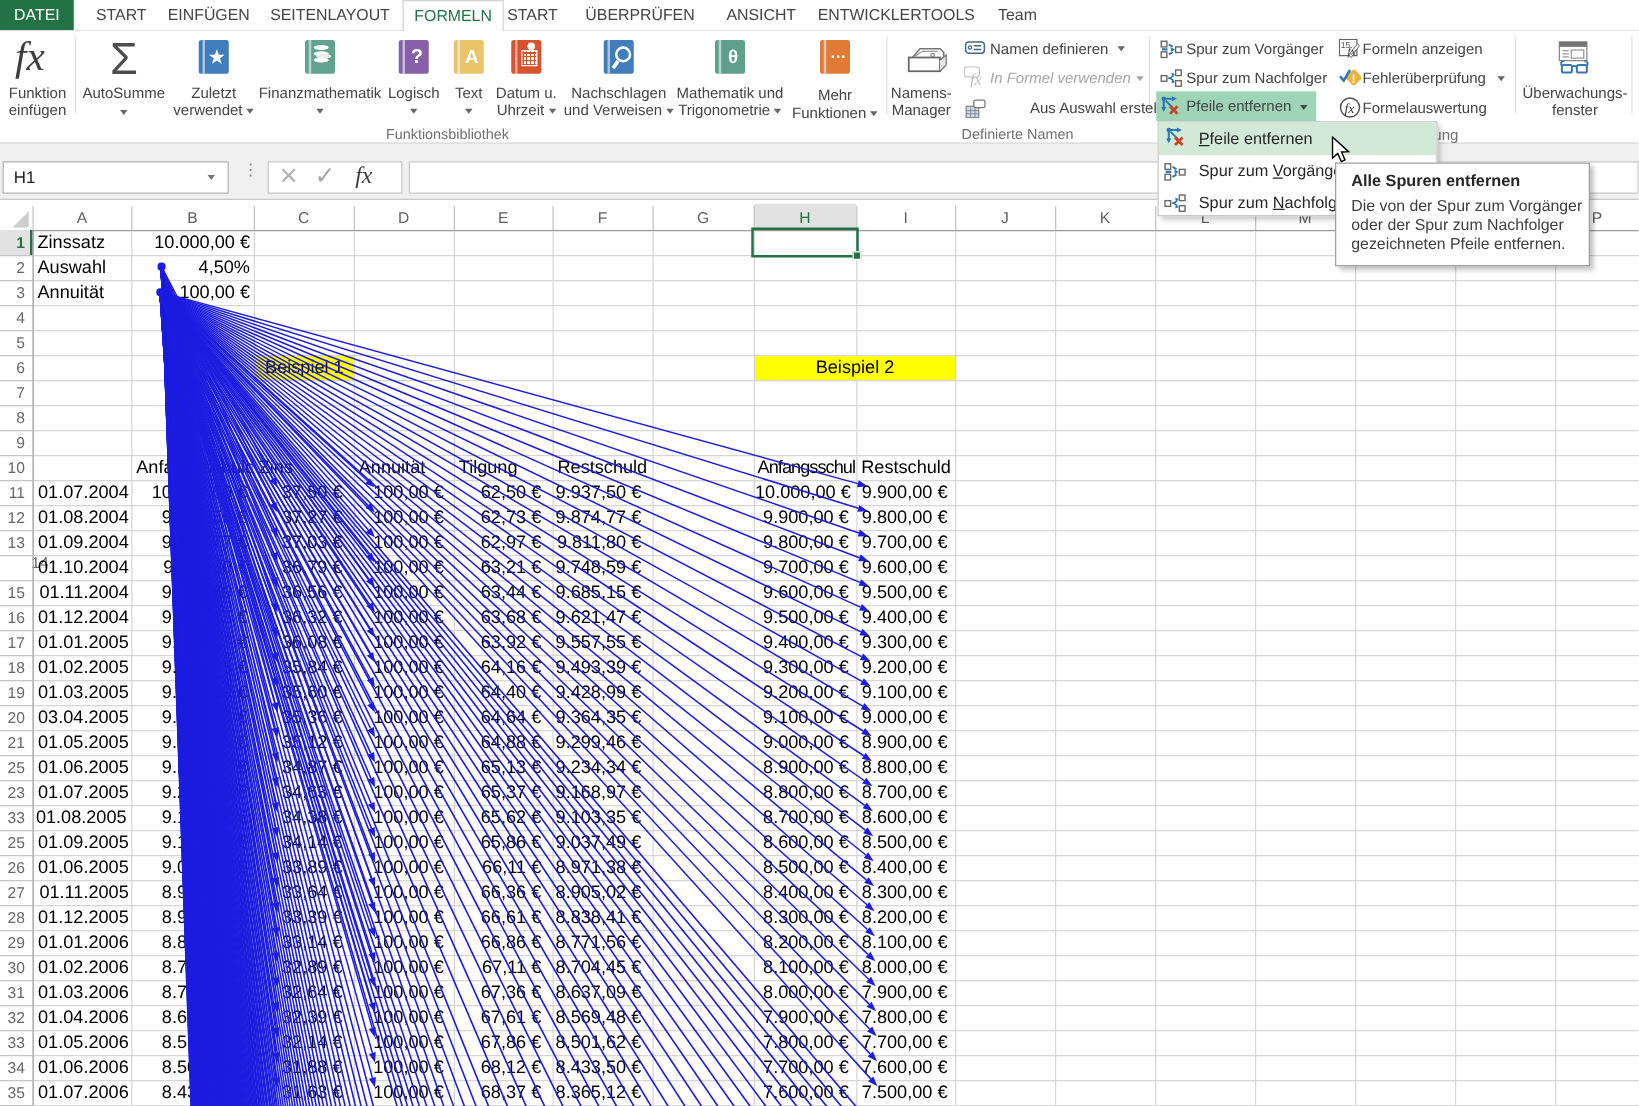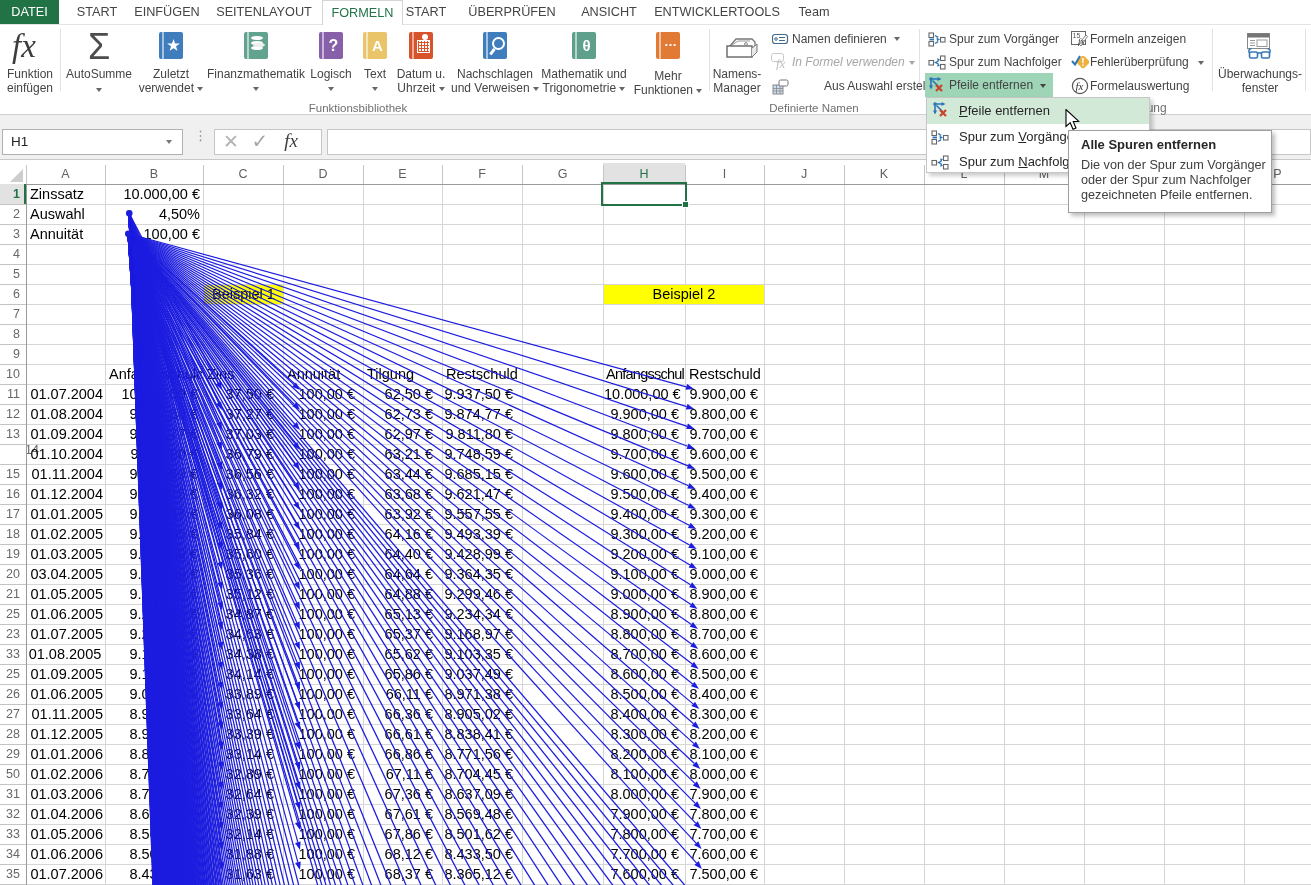--- a/index.html
+++ b/index.html
@@ -272,21 +272,21 @@
 <div class="rl" style="top:664px;height:20px;line-height:20px;color:#676767;">25</div>
 <div class="ab" style="left:0;top:684px;width:26px;height:1px;background:#c4c4c4;"></div>
 <div class="rl" style="top:684px;height:20px;line-height:20px;color:#676767;">26</div>
 <div class="ab" style="left:0;top:704px;width:26px;height:1px;background:#c4c4c4;"></div>
 <div class="rl" style="top:704px;height:20px;line-height:20px;color:#676767;">27</div>
 <div class="ab" style="left:0;top:724px;width:26px;height:1px;background:#c4c4c4;"></div>
 <div class="rl" style="top:724px;height:20px;line-height:20px;color:#676767;">28</div>
 <div class="ab" style="left:0;top:744px;width:26px;height:1px;background:#c4c4c4;"></div>
 <div class="rl" style="top:744px;height:20px;line-height:20px;color:#676767;">29</div>
 <div class="ab" style="left:0;top:764px;width:26px;height:1px;background:#c4c4c4;"></div>
-<div class="rl" style="top:764px;height:20px;line-height:20px;color:#676767;">50</div>
+<div class="rl" style="top:764px;height:20px;line-height:20px;color:#676767;">30</div>
 <div class="ab" style="left:0;top:784px;width:26px;height:1px;background:#c4c4c4;"></div>
 <div class="rl" style="top:784px;height:20px;line-height:20px;color:#676767;">31</div>
 <div class="ab" style="left:0;top:804px;width:26px;height:1px;background:#c4c4c4;"></div>
 <div class="rl" style="top:804px;height:20px;line-height:20px;color:#676767;">32</div>
 <div class="ab" style="left:0;top:824px;width:26px;height:1px;background:#c4c4c4;"></div>
 <div class="rl" style="top:824px;height:20px;line-height:20px;color:#676767;">33</div>
 <div class="ab" style="left:0;top:844px;width:26px;height:1px;background:#c4c4c4;"></div>
 <div class="rl" style="top:844px;height:20px;line-height:20px;color:#676767;">34</div>
 <div class="ab" style="left:0;top:864px;width:26px;height:1px;background:#c4c4c4;"></div>
 <div class="rl" style="top:864px;height:20px;line-height:20px;color:#676767;">35</div>

